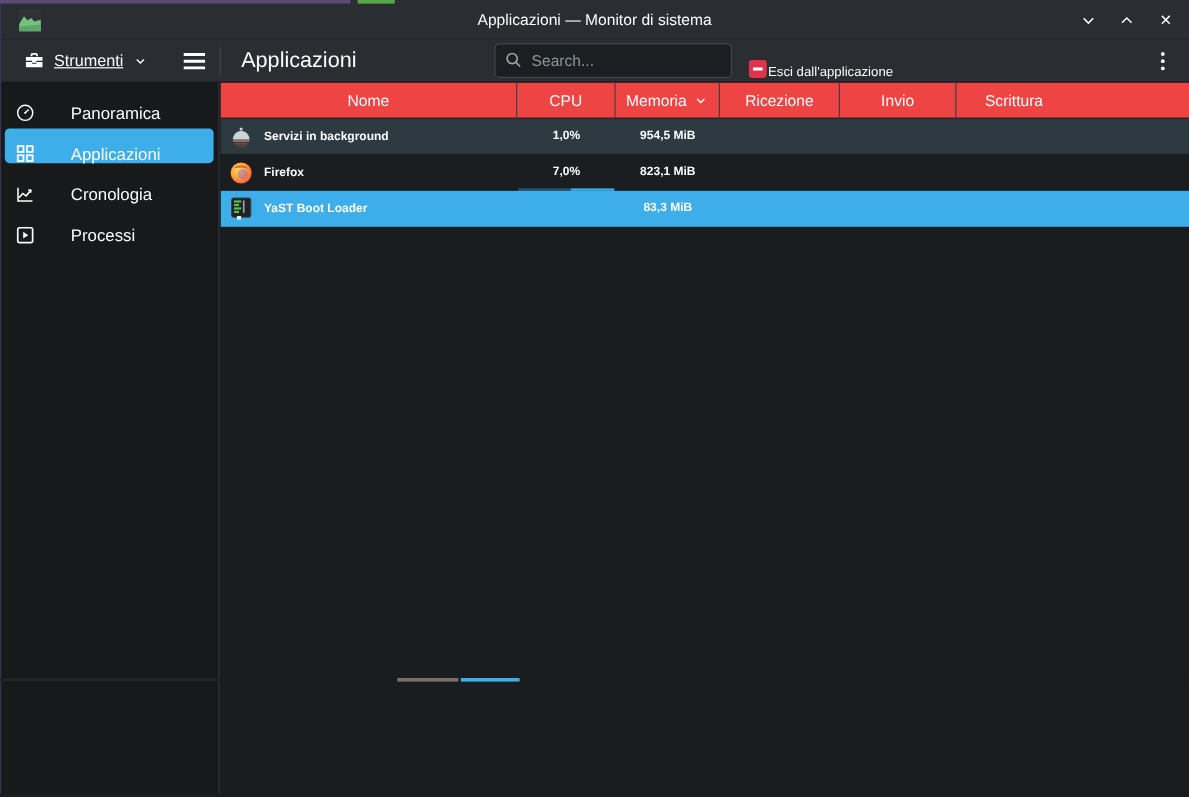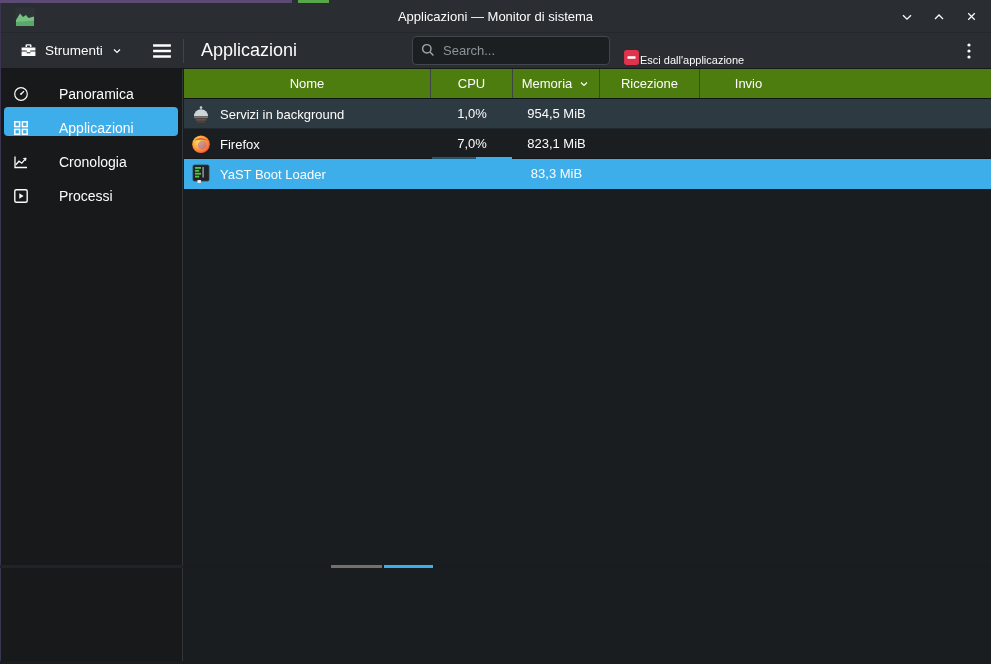--- a/index.html
+++ b/index.html
@@ -23,21 +23,21 @@
   .win-title { position:absolute; left:0; right:0; top:0; height:33px; line-height:33px;
                text-align:center; font-size:13px; color:#fcfcfc; }
   .win-controls { position:absolute; right:8px; top:0; height:33px; display:flex; align-items:center; gap:8px; }
   .win-btn { width:24px; height:24px; display:flex; align-items:center; justify-content:center; cursor:pointer; }
 
   
   .toolbar { position:absolute; left:0; top:33px; width:991px; height:36px; background:#2a2e32;
              border-bottom:1px solid #16181b; display:flex; align-items:center; }
   .tools-btn { position:absolute; left:14px; display:flex; align-items:center; gap:8px; height:30px;
                padding:0 6px; border-radius:4px; cursor:pointer; }
-  .tools-label { font-size:13.5px; }
+  .tools-label { font-size:13.5px;text-decoration:underline; }
   .hamburger { position:absolute; left:148px; width:28px; height:28px; display:flex; align-items:center;
                justify-content:center; cursor:pointer; }
   .tb-sep { position:absolute; left:183px; top:6px; width:1px; height:24px; background:#3f4449; }
   .page-title { position:absolute; left:201px; font-size:18px; color:#fcfcfc; }
   .searchbox { position:absolute; left:412px; top:3px; width:198px; height:29px; }
   .searchbox input { width:198px; height:29px; background:#1c1f22; border:1px solid #42474c; border-radius:4px;
                      color:#fdba74; font-size:13px; padding:0 8px 0 30px; outline:none;
                      font-family:"Liberation Sans", sans-serif; }
   .searchbox input::placeholder { color:#8c959a; }
   .search-glyph { position:absolute; left:8px; top:6px; width:16px; height:16px; pointer-events:none; }
@@ -53,25 +53,25 @@
              border-right:1px solid #31363b; padding:4px 4px; }
   .side-item { display:flex; align-items:flex-end; gap:30px; height:29px; padding:0 9px; margin-bottom:5px;
                border-radius:4px; cursor:pointer; }
   .side-item.selected { background:#3daee9; }
   .side-label { font-size:14px; color:#fcfcfc; }
   .side-icon { width:16px; height:16px; display:flex; }
 
   
   .main { position:absolute; left:184px; top:69px; width:807px; height:592px; background:#1a1d20; }
   .grid-cols { display:grid; grid-template-columns:247px 82px 87px 100px 97px 96px 98px; }
-  .thead { height:30px; background:#4d7c0f; border-bottom:1px solid #111416; align-items:stretch; }
+  .thead { height:30px; background:#ef4444; border-bottom:1px solid #111416; align-items:stretch; }
   .th { display:flex; align-items:center; justify-content:center; gap:6px; font-size:13px;
         border-right:1px solid #3e4347; cursor:pointer; }
   .th:last-child { border-right:none; }
-  .row { height:30px; align-items:center; font-size:13px; border-bottom:1px solid rgba(0,0,0,0.28); cursor:pointer; }
+  .row { height:30px; align-items:center; font-size:10px; border-bottom:1px solid rgba(0,0,0,0.28); cursor:pointer;font-weight:bold; }
   .row-servizi { background:#2d3a42; }
   .row-firefox { background:#1b1e21; }
   .row-monitor { background:#191c1e; }
   .row.selected { background:#3daee9; border-bottom:none; }
   .cell-name { display:flex; align-items:center; gap:9px; padding-left:7px; overflow:hidden; white-space:nowrap; }
   .cell-name .ric { width:20px; height:20px; flex:0 0 20px; }
   .cell-num { text-align:center; position:relative; height:30px; line-height:30px; }
   .cpu-spark { position:absolute; left:1px; right:1px; bottom:0; height:2px;
                background:linear-gradient(to right, rgba(61,174,233,0.40) 0 55%, #3daee9 55% 100%); }
 </style>
@@ -219,20 +219,23 @@
           <svg viewBox="0 0 12 12" width="12" height="12" fill="none" stroke="#fcfcfc" stroke-width="1.2">
               <path d="M3 4.5 L6 7.5 L9 4.5"></path>
             </svg>
         </span>
       </span>
       <span class="th">
           <span>Ricezione</span>
         </span>
       <span class="th">
           <span>Invio</span>
+        </span>
+      <span class="th">
+          <span>Scrittura</span>
         </span>
     </div>
 
     <div class="row grid-cols row-servizi">
       <span class="cell-name">
         <span class="ric">
           <svg viewBox="0 0 20 20" width="20" height="20">
               <circle cx="10" cy="3.6" r="1.3" fill="#cfd4d8"></circle>
               <path d="M3 12.2 a7 7 0 0 1 14 0 Z" fill="#cfd4d8"></path>
               <rect x="3" y="12.6" width="14" height="1.7" rx="0.8" fill="#8d6e63"></rect>

